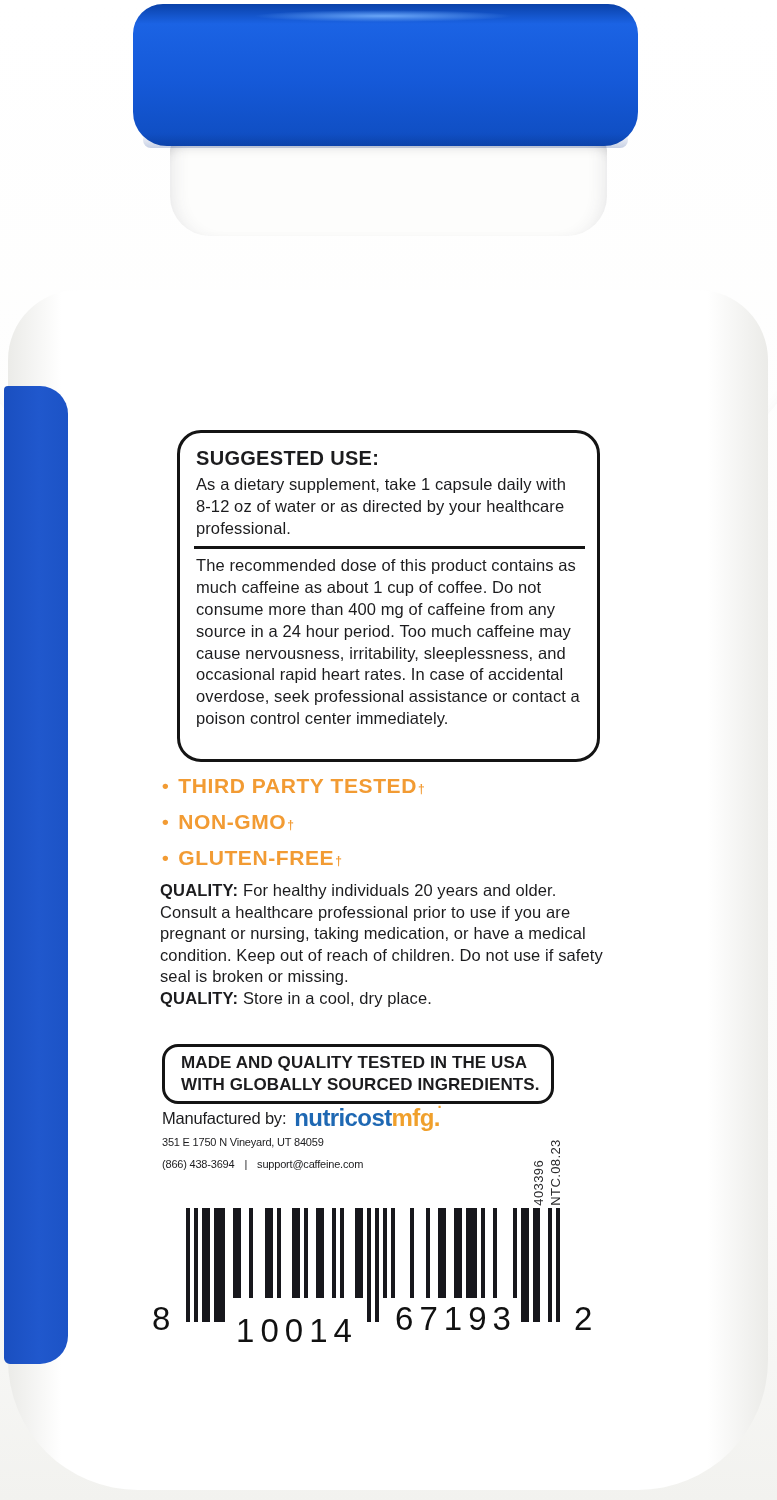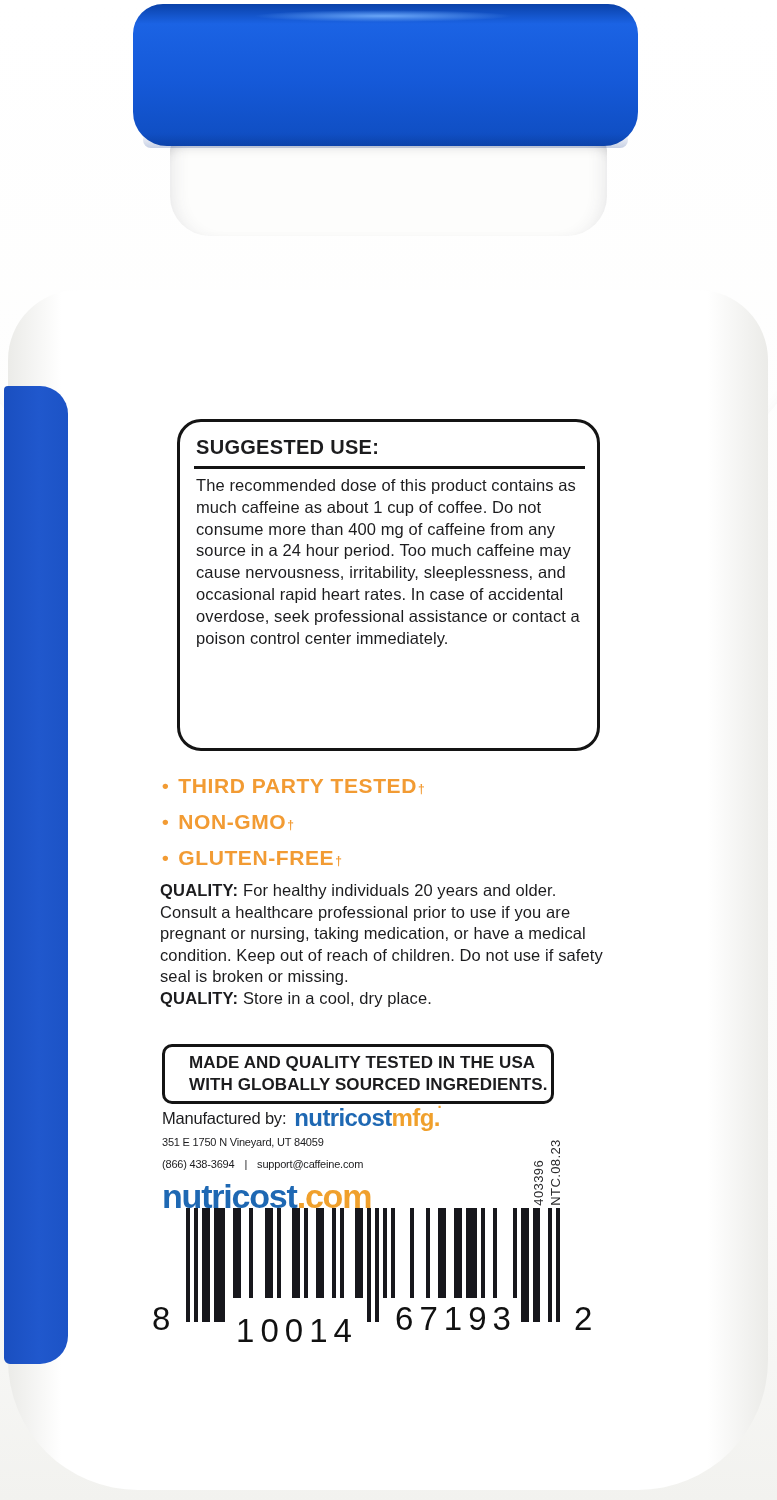--- a/index.html
+++ b/index.html
@@ -49,39 +49,39 @@
   }
   .label-stripe{
     position:absolute;left:4px;top:386px;width:64px;height:978px;
     background:linear-gradient(90deg,#1a4fc0 0%,#2058cd 55%,#1c53c6 100%);
     border-radius:4px 28px 28px 6px;
   }
 
   
   .ink{color:#1c1c1e;}
   .su-box{
-    position:absolute;left:177px;top:419px;width:423px;height:332px;box-sizing:border-box;
+    position:absolute;left:177px;top:430px;width:423px;height:332px;box-sizing:border-box;
     border:3px solid #141414;border-radius:24px;padding:12px 14px 10px 16px;
     background:transparent;
   }
   .su-heading{font-size:20px;font-weight:bold;letter-spacing:.3px;margin:2px 0 4px 0;}
   .su-text{font-size:16.5px;line-height:21.8px;letter-spacing:.1px;}
   .su-divider{border:0;border-top:3.5px solid #141414;margin:7px -2px 6px -2px;}
 
   .claims{position:absolute;left:162px;top:774px;width:430px;}
   .claim{display:flex;align-items:baseline;margin-bottom:12px;color:#f29b33;font-weight:bold;font-size:21px;letter-spacing:.6px;}
   .claim .dot{font-size:19px;margin-right:9px;position:relative;top:-1px;}
   .claim sup{font-size:12px;font-weight:bold;margin-left:1px;}
 
   .warning{position:absolute;left:160px;top:880px;width:448px;font-size:16.5px;line-height:21.6px;letter-spacing:.1px;}
   .warning b{letter-spacing:.2px;}
 
   .usa-box{
     position:absolute;left:162px;top:1044px;width:392px;box-sizing:border-box;
-    border:3px solid #141414;border-radius:10px;padding:5px 10px 6px 24px;
+    border:3px solid #141414;border-radius:16px;padding:5px 10px 6px 16px;
   }
   .usa-box div{font-size:17px;font-weight:bold;line-height:21.5px;letter-spacing:.1px;white-space:nowrap;}
 
   .mfg{position:absolute;left:162px;top:1104px;width:420px;}
   .mfg-row1{display:flex;align-items:center;}
   .mfg-label{font-size:16.5px;letter-spacing:-.2px;}
   .brand-sm{font-size:24px;font-weight:bold;letter-spacing:-.6px;color:#1e68b3;margin-left:8px;}
   .brand-sm-suffix{font-size:24px;font-weight:bold;letter-spacing:-.6px;color:#f0a02c;margin-left:0;position:relative;}
   .brand-mark{position:absolute;top:-6px;right:-2px;font-size:15px;color:#f0a02c;font-weight:bold;}
   .mfg-line{font-size:11px;letter-spacing:-.2px;line-height:21.5px;}
@@ -115,20 +115,21 @@
   <div class="cap">
     <div class="cap-highlight"></div>
     <div class="cap-lip"></div>
   </div>
   <div class="bottle-bottom-shade"></div>
   <div class="bottle-body"></div>
   <div class="label-stripe"></div>
 
   <div class="su-box">
     <div class="su-heading ink">SUGGESTED USE:</div>
+    <div class="su-text ink">As a dietary supplement, take 1 capsule daily with 8-12 oz of water or as directed by your healthcare professional.</div>
     <hr class="su-divider">
     <div class="su-text ink">The recommended dose of this product contains as much caffeine as about 1 cup of coffee. Do not consume more than 400 mg of caffeine from any source in a 24 hour period. Too much caffeine may cause nervousness, irritability, sleeplessness, and occasional rapid heart rates. In case of accidental overdose, seek professional assistance or contact a poison control center immediately.</div>
   </div>
 
   <div class="claims">
     <div class="claim">
       <span class="dot">•</span>
       <span>THIRD PARTY TESTED</span>
       <sup>†</sup>
     </div>
@@ -157,23 +158,20 @@
   <div class="mfg ink">
     <div class="mfg-row1">
       <span class="mfg-label">Manufactured by:</span>
       <span class="brand-sm">nutricost</span>
       <span class="brand-sm-suffix"><span>mfg.</span><span class="brand-mark">·</span></span>
     </div>
     <div class="mfg-line">351 E 1750 N Vineyard, UT 84059</div>
     <div class="mfg-line">
       <span>(866) 438-3694</span><span class="mfg-sep">|</span><span>support@caffeine.com</span>
     </div>
-    <div class="site-logo">
-      <span class="site-brand">nutricost</span><span class="site-tld">.com</span>
-    </div>
   </div>
 
   <div class="prod-codes">
     <div class="prod-codes-inner">
       <div>403396</div>
       <div>NTC.08.23</div>
     </div>
   </div>
 
   <div class="barcode">

